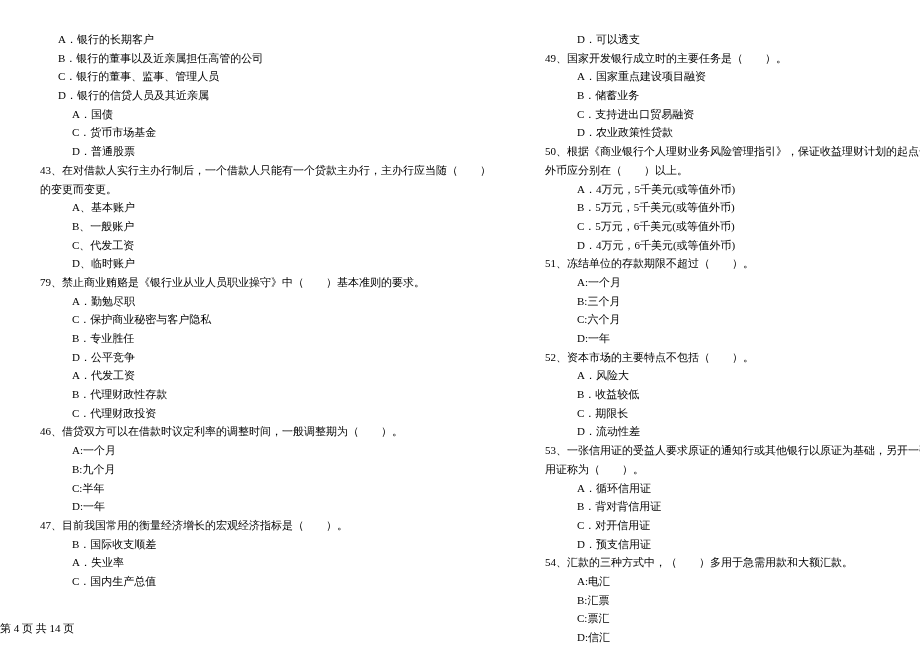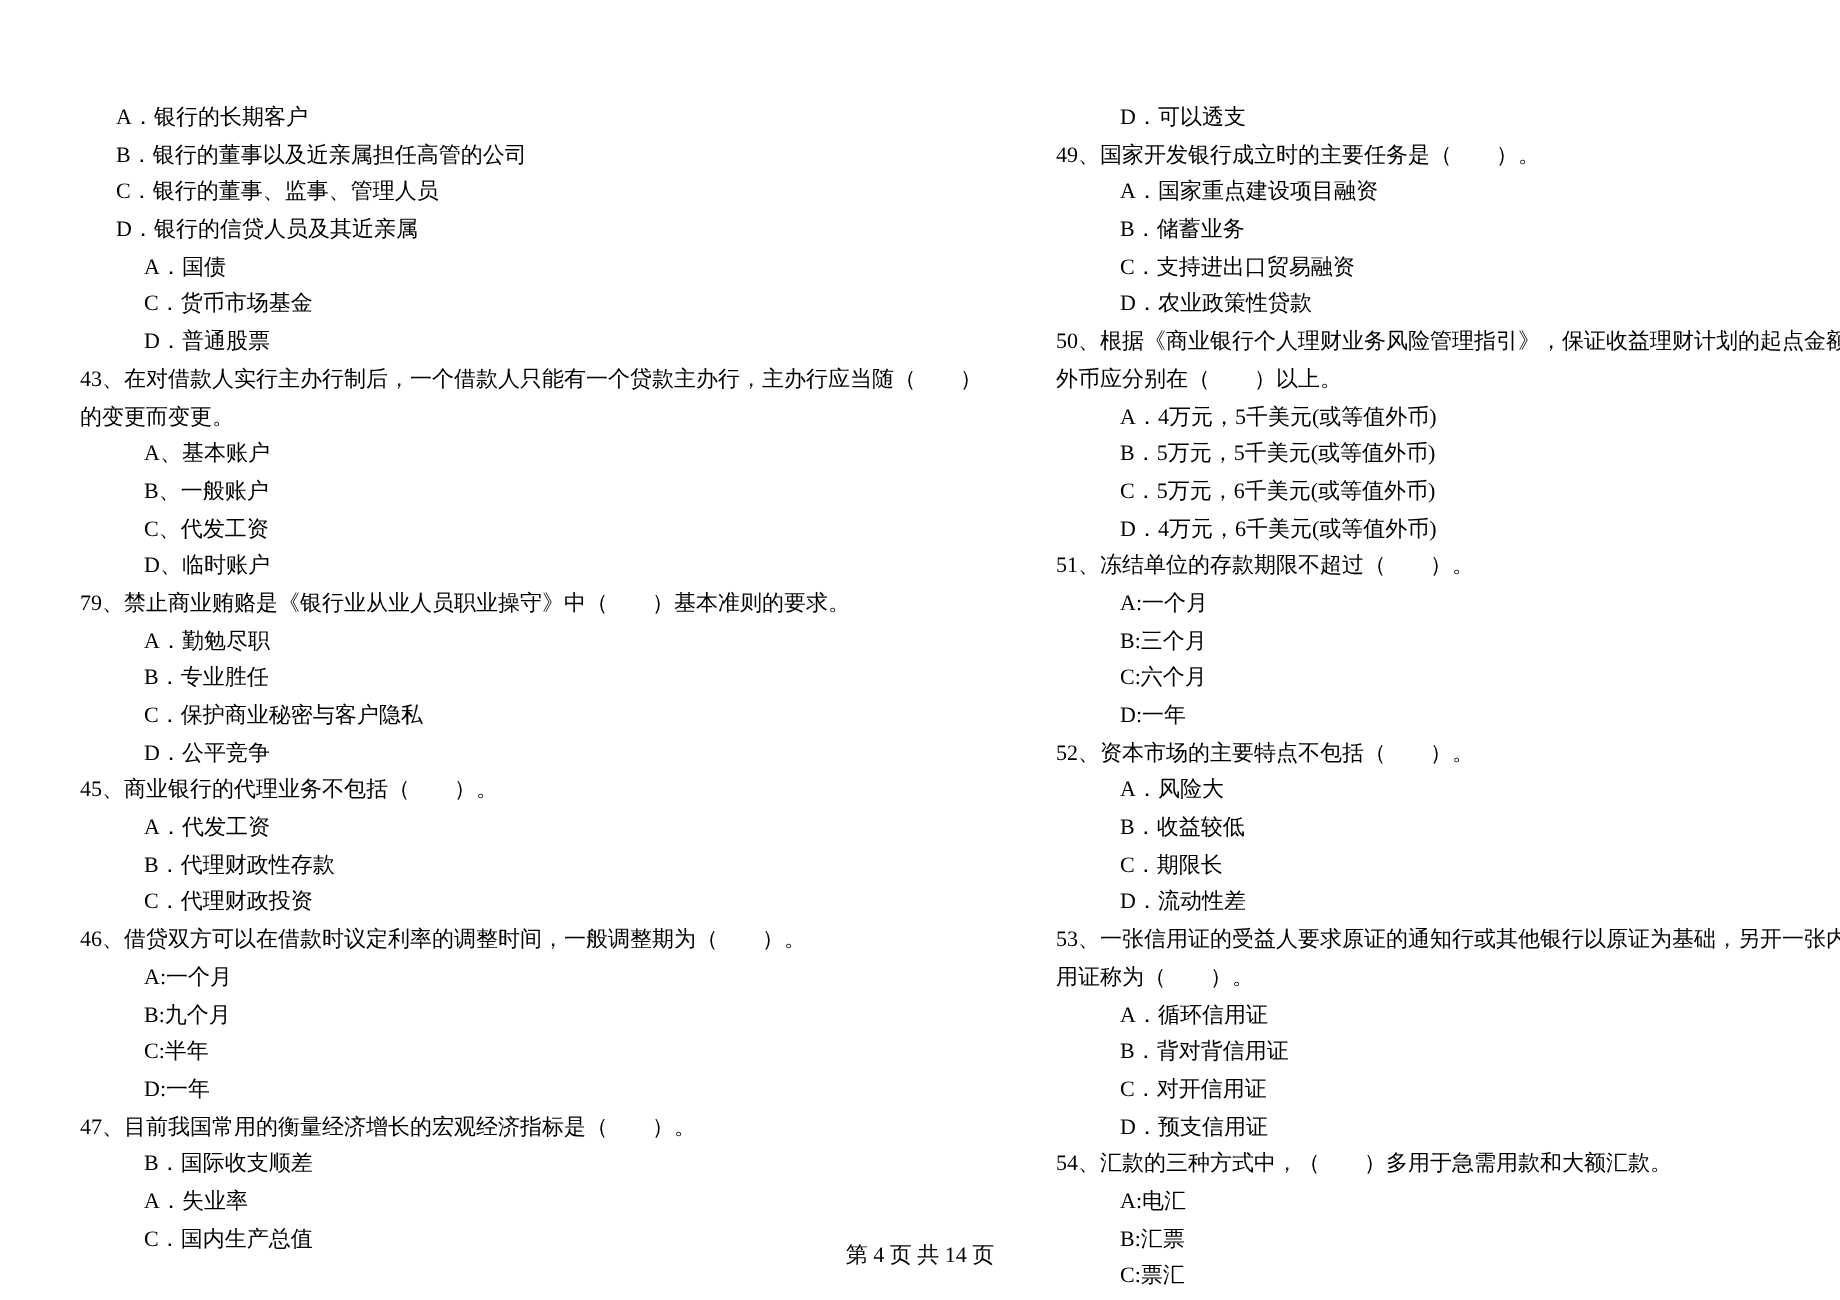--- a/index.html
+++ b/index.html
@@ -9,23 +9,22 @@
       line-height: 1.7;
       color: #000;
       background: #fff;
       width: 920px;
       height: 650px;
       padding: 30px 40px 20px 40px;
       position: relative;
     }
     .content {
       display: flex;
-      gap: 37px;
+      gap: 54px;
       height: 585px;
-      margin-top: 20px;
     }
     .column {
       flex: 1;
       display: flex;
       flex-direction: column;
     }
     .line {
       white-space: nowrap;
       margin-bottom: 0;
     }
@@ -36,21 +35,20 @@
       padding-left: 18px;
     }
     .question {
       padding-left: 0;
     }
     .footer {
       position: absolute;
       bottom: 12px;
       left: 0;
       right: 0;
-      text-align: center;
       font-size: 11px;
     }
   </style>
 </head>
 <body>
 
 <div class="content">
   <div class="column" id="left-col">
       <div class="line option-left">A．银行的长期客户</div>
       <div class="line option-left">B．银行的董事以及近亲属担任高管的公司</div>
@@ -60,24 +58,23 @@
       <div class="line option">C．货币市场基金</div>
       <div class="line option">D．普通股票</div>
       <div class="line question">43、在对借款人实行主办行制后，一个借款人只能有一个贷款主办行，主办行应当随（　　）</div>
       <div class="line question">的变更而变更。</div>
       <div class="line option">A、基本账户</div>
       <div class="line option">B、一般账户</div>
       <div class="line option">C、代发工资</div>
       <div class="line option">D、临时账户</div>
       <div class="line question">79、禁止商业贿赂是《银行业从业人员职业操守》中（　　）基本准则的要求。</div>
       <div class="line option">A．勤勉尽职</div>
+      <div class="line option">C．保护商业秘密与客户隐私</div>
       <div class="line option">B．专业胜任</div>
-      <div class="line option">C．保护商业秘密与客户隐私</div>
       <div class="line option">D．公平竞争</div>
-      <div class="line question">45、商业银行的代理业务不包括（　　）。</div>
       <div class="line option">A．代发工资</div>
       <div class="line option">B．代理财政性存款</div>
       <div class="line option">C．代理财政投资</div>
       <div class="line question">46、借贷双方可以在借款时议定利率的调整时间，一般调整期为（　　）。</div>
       <div class="line option">A:一个月</div>
       <div class="line option">B:九个月</div>
       <div class="line option">C:半年</div>
       <div class="line option">D:一年</div>
       <div class="line question">47、目前我国常用的衡量经济增长的宏观经济指标是（　　）。</div>
       <div class="line option">B．国际收支顺差</div>

